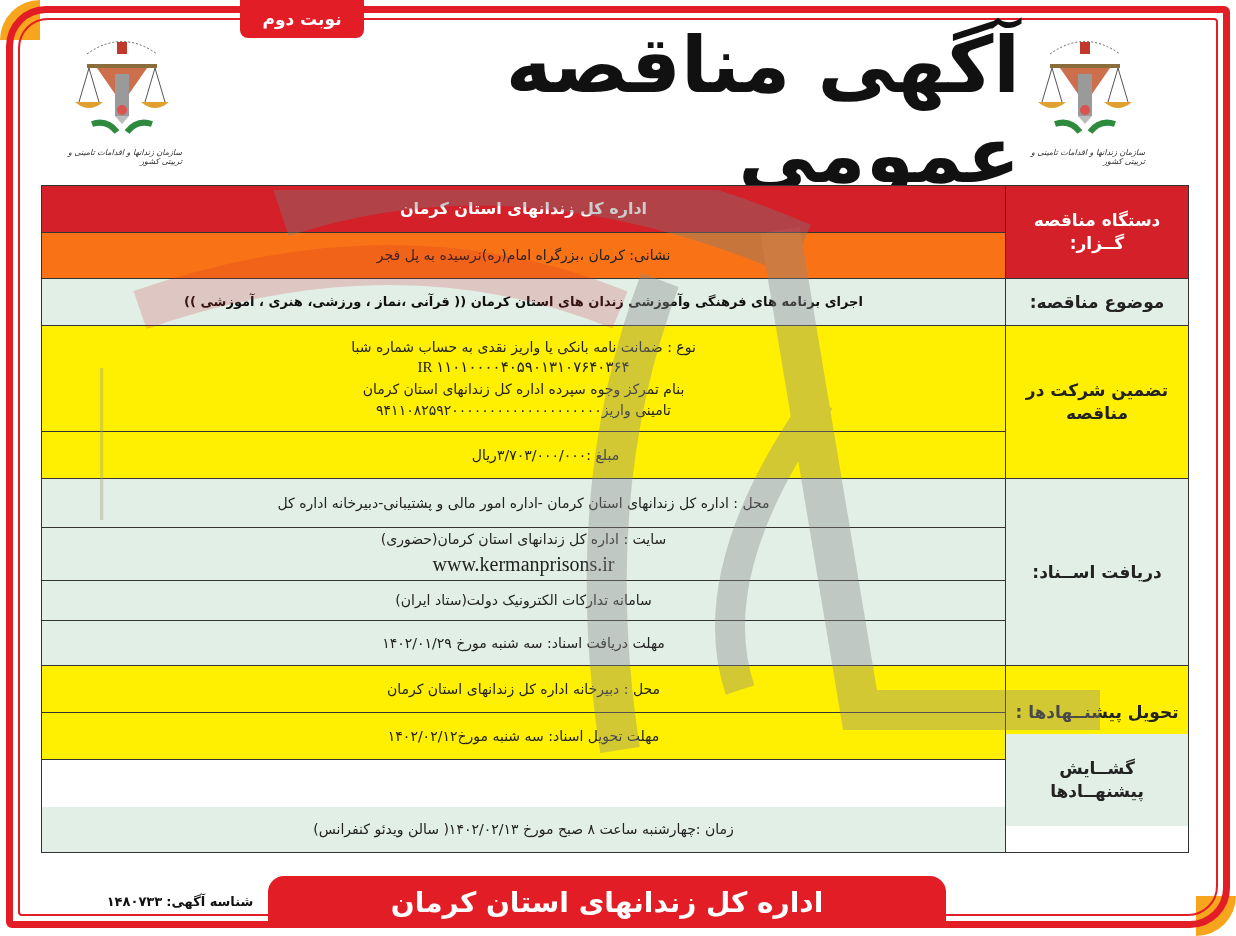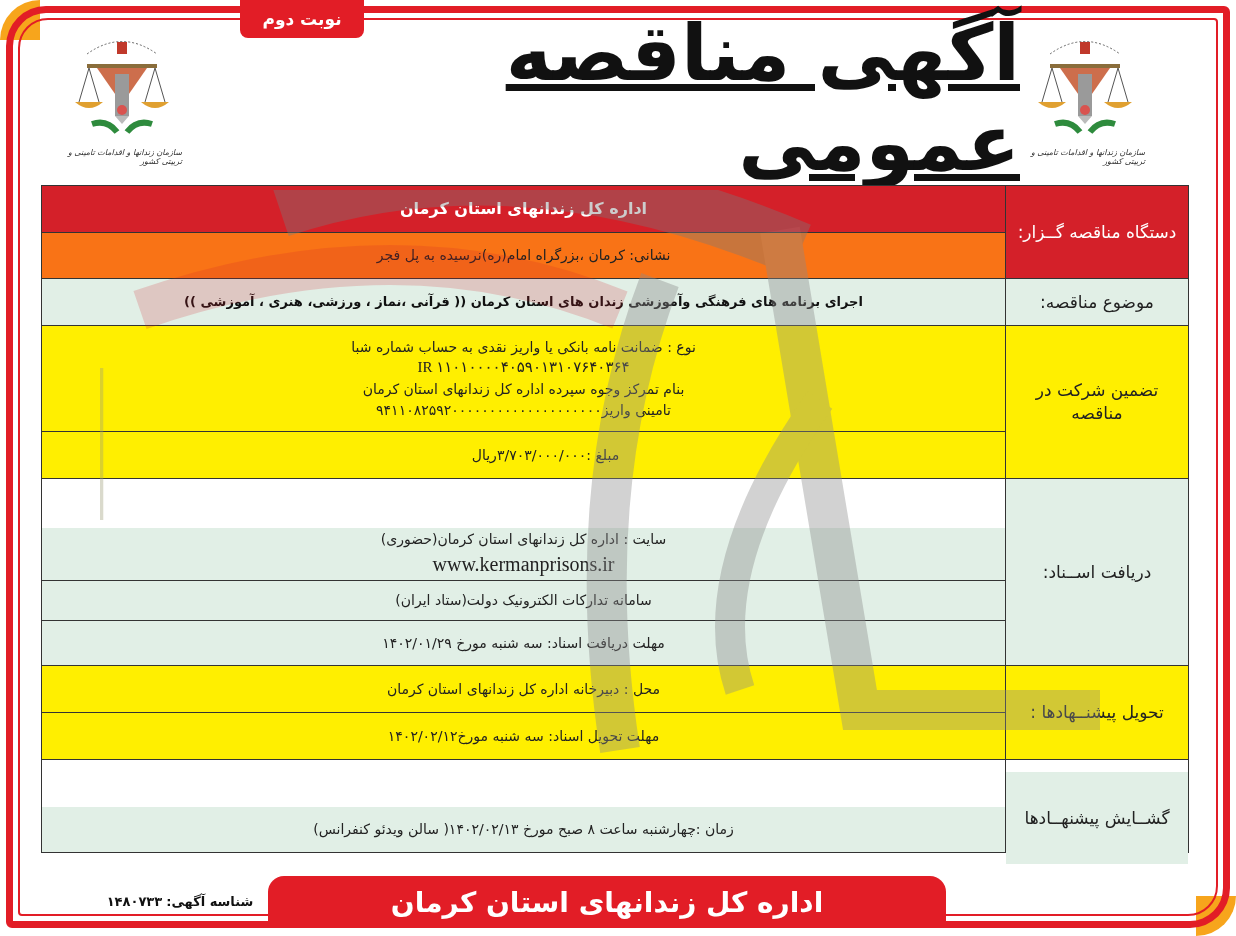--- a/index.html
+++ b/index.html
@@ -34,25 +34,24 @@
   .logo {
     position: absolute; top: 20px; width: 120px; height: 150px;
     display: flex; flex-direction: column; align-items: center; justify-content: center;
   }
   .logo.left { left: 62px; }
   .logo.right { left: 1025px; }
   .logo svg { width: 110px; height: 130px; }
   .logo-caption { font-size: 8px; color: #333; direction: rtl; font-style: italic; margin-top: -6px; }
 
   .headline {
-    position: absolute; left: 200px; top: 38px; width: 820px; height: 120px;
+    position: absolute; left: 200px; top: 50px; width: 820px; height: 120px;
     display: flex; align-items: center; justify-content: center;
     font-size: 78px; font-weight: bold; color: #111; direction: rtl;
     letter-spacing: 1px;
-    text-decoration: underline;
   }
 
   
   .watermark {
     position: absolute; left: 100px; top: 190px; width: 1000px; height: 650px;
     pointer-events: none; z-index: 3; opacity: 0.38;
   }
 
   
   .tbl {
@@ -63,21 +62,21 @@
     position: absolute; right: 0; top: 0; width: 183px; height: 100%;
     border-left: 1.5px solid #333;
   }
   .val-col { position: absolute; left: 0; top: 0; width: 963px; height: 100%; }
 
   .lbl, .cell {
     position: absolute; left: 0; width: 100%;
     display: flex; align-items: center; justify-content: center; text-align: center;
     direction: rtl; color: #222; border-bottom: 1.5px solid #333;
   }
-  .lbl { font-weight: normal; font-size: 17px; padding: 8px 8px; line-height: 1.35; }
+  .lbl { font-weight: bold; font-size: 17px; padding: 8px 8px; line-height: 1.35; }
   .cell { font-size: 14px; flex-direction: column; line-height: 1.45; }
   .cell:last-child, .lbl:last-child { border-bottom: none; }
 
   .bg-red { background: #d42029; color: #fff; }
   .bg-pink { background: #f97316; }
   .bg-mint { background: #e1efe6; }
   .bg-yellow { background: #ffef00; }
 
   .cell.header { font-weight: bold; font-size: 16px; color: #fff; }
   .cell.subject { font-weight: bold; font-size: 13px; color: #111; }
@@ -151,36 +150,37 @@
 
 <div class="headline">آگهی مناقصه عمومی</div>
 
 <div class="tbl">
   <div class="label-col">
     <div class="lbl bg-red" style="top:0;height:93px;">دستگاه مناقصه گــزار:</div>
     <div class="lbl bg-mint" style="top:93px;height:47px;">موضوع مناقصه:</div>
     <div class="lbl bg-yellow" style="top:140px;height:153px;">تضمین شرکت در مناقصه</div>
     <div class="lbl bg-mint" style="top:293px;height:187px;">دریافت اســناد:</div>
     <div class="lbl bg-yellow" style="top:480px;height:94px;">تحویل پیشنــهادها :</div>
-    <div class="lbl bg-mint" style="top:586px;height:92px;">گشــایش پیشنهــادها</div>
+    <div class="lbl bg-mint" style="top:548px;height:92px;">گشــایش پیشنهــادها</div>
   </div>
 
   <div class="val-col">
     <div class="cell bg-red header" style="top:0;height:47px;">اداره کل زندانهای استان کرمان</div>
     <div class="cell bg-pink" style="top:47px;height:46px;">نشانی: کرمان ،بزرگراه امام(ره)نرسیده به پل فجر</div>
     <div class="cell bg-mint subject" style="top:93px;height:47px;">اجرای برنامه های فرهنگی وآموزشی زندان های استان کرمان (( قرآنی ،نماز ، ورزشی، هنری ، آموزشی ))</div>
 
     <div class="cell bg-yellow" style="top:140px;height:106px;">
       <div>نوع : ضمانت نامه بانکی یا واریز نقدی به حساب شماره شبا</div>
       <div class="iban">IR ۱۱۰۱۰۰۰۰۴۰۵۹۰۱۳۱۰۷۶۴۰۳۶۴</div>
       <div>بنام تمرکز وجوه سپرده اداره کل زندانهای استان کرمان</div>
       <div>تامینی واریز۹۴۱۱۰۸۲۵۹۲۰۰۰۰۰۰۰۰۰۰۰۰۰۰۰۰۰۰۰۰</div>
     </div>
     <div class="cell bg-yellow" style="top:246px;height:47px;padding-left:44px;">مبلغ :۳/۷۰۳/۰۰۰/۰۰۰ریال</div>
 
+    <div class="cell bg-mint" style="top:293px;height:49px;">محل : اداره کل زندانهای استان کرمان -اداره امور مالی و پشتیبانی-دبیرخانه اداره کل</div>
     <div class="cell bg-mint" style="top:342px;height:53px;">
       <div>سایت :   اداره کل زندانهای استان کرمان(حضوری)</div>
       <div class="url">www.kermanprisons.ir</div>
     </div>
     <div class="cell bg-mint" style="top:395px;height:40px;">سامانه تدارکات الکترونیک دولت(ستاد ایران)</div>
     <div class="cell bg-mint" style="top:435px;height:45px;">مهلت دریافت اسناد: سه شنبه مورخ ۱۴۰۲/۰۱/۲۹</div>
 
     <div class="cell bg-yellow" style="top:480px;height:47px;">محل : دبیرخانه اداره کل زندانهای استان کرمان</div>
     <div class="cell bg-yellow" style="top:527px;height:47px;">مهلت تحویل اسناد: سه شنبه مورخ۱۴۰۲/۰۲/۱۲</div>
 

